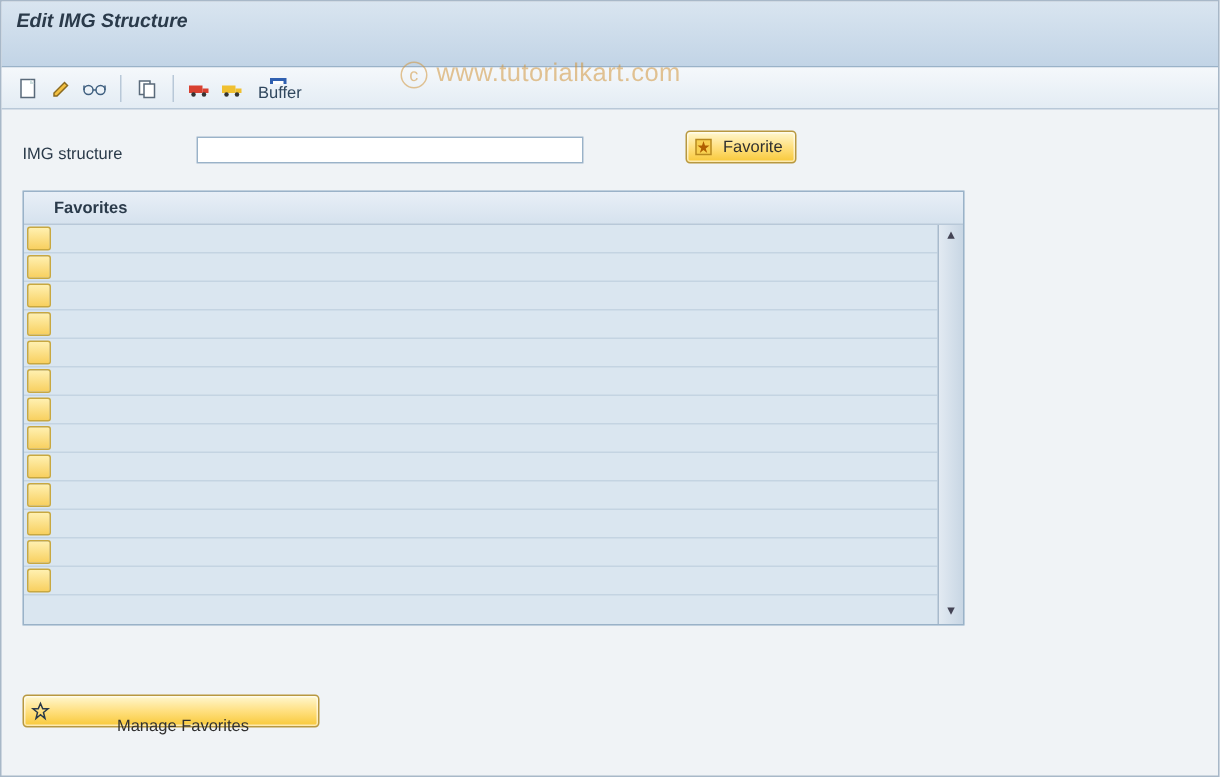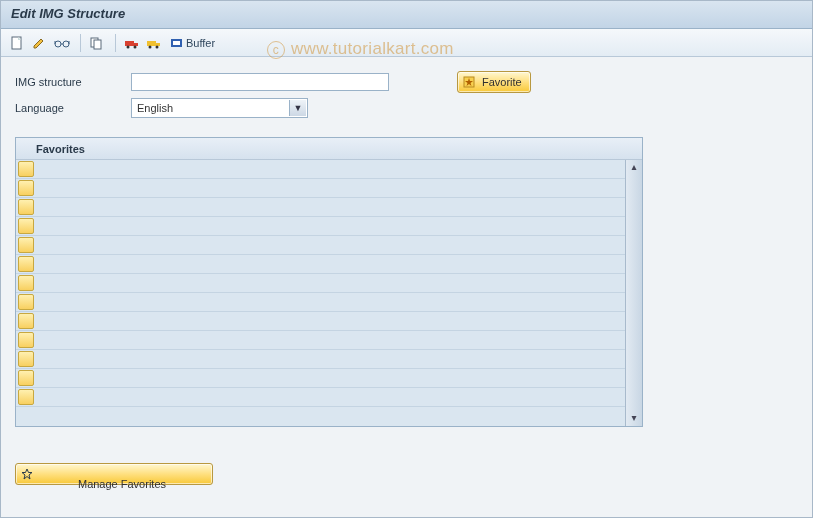--- a/index.html
+++ b/index.html
@@ -4,58 +4,59 @@
   <style>
     * { box-sizing: border-box; margin: 0; padding: 0; font-family: Arial, Helvetica, sans-serif; }
     body {
       width: 813px; height: 518px;
       background: #f0f3f6;
       border: 1px solid #a8b8c8;
       position: relative;
       overflow: hidden;
     }
     .title-bar {
-      height: 28px;
+      height: 44px;
       background: linear-gradient(#d9e5f0, #c2d4e6);
       border-bottom: 1px solid #9ab2c8;
       padding: 5px 10px;
       font-size: 13px;
       font-weight: bold;
       font-style: italic;
       color: #2a3a4a;
     }
     .toolbar {
       height: 28px;
       background: linear-gradient(#f5f8fb, #e3ecf4);
       border-bottom: 1px solid #b8c8d8;
       display: flex;
       align-items: center;
       padding: 0 8px;
       gap: 2px;
     }
     .tb-btn {
       width: 20px; height: 20px;
-      display: flex; align-items: center; 
+      display: flex; align-items: center; justify-content: center;
       cursor: pointer;
       border: 1px solid transparent;
       border-radius: 2px;
+      flex-direction: column;
     }
     .tb-sep {
       width: 1px; height: 18px;
       background: #b8c8d8;
       margin: 0 5px;
     }
     .tb-label { font-size: 11px; color: #30475e; padding-left: 2px; }
     .form-area {
       padding: 14px 14px 6px 14px;
       font-size: 11px;
       color: #333;
     }
     .form-row {
-      display: flex; align-items: center;
+      display: flex; align-items: flex-end;
       height: 22px; margin-bottom: 4px;
     }
     .form-label { width: 116px; color: #2a3a4a; }
     .text-input {
       height: 18px; width: 258px;
       border: 1px solid #9ab2c8;
       background: #fff;
       padding: 0 3px;
       font-size: 11px;
     }
@@ -225,27 +226,20 @@
     <div class="fav-btn-wrap">
       <div class="sap-btn">
         <svg class="ico" width="14" height="14">
             <rect x="2" y="2" width="10" height="10" fill="#f8d050" stroke="#b88a20"></rect>
             <path d="M7 3 L8 6 L11 6 L8.5 8 L9.5 11 L7 9 L4.5 11 L5.5 8 L3 6 L6 6 Z" fill="#b06000"></path>
           </svg>
         <span class="txt">Favorite</span>
       </div>
     </div>
   </div>
-  <div class="form-row">
-    <div class="form-label">Language</div>
-    <div class="select-box">
-      <span>English</span>
-      <div class="select-arrow">▼</div>
-    </div>
-  </div>
 </div>
 
 <div class="fav-panel">
   <div class="fav-header">Favorites</div>
   <div class="fav-body">
     <div class="fav-list" id="fav-list">
         <div class="fav-row">
           <div class="row-handle"></div>
         </div>
         <div class="fav-row">

